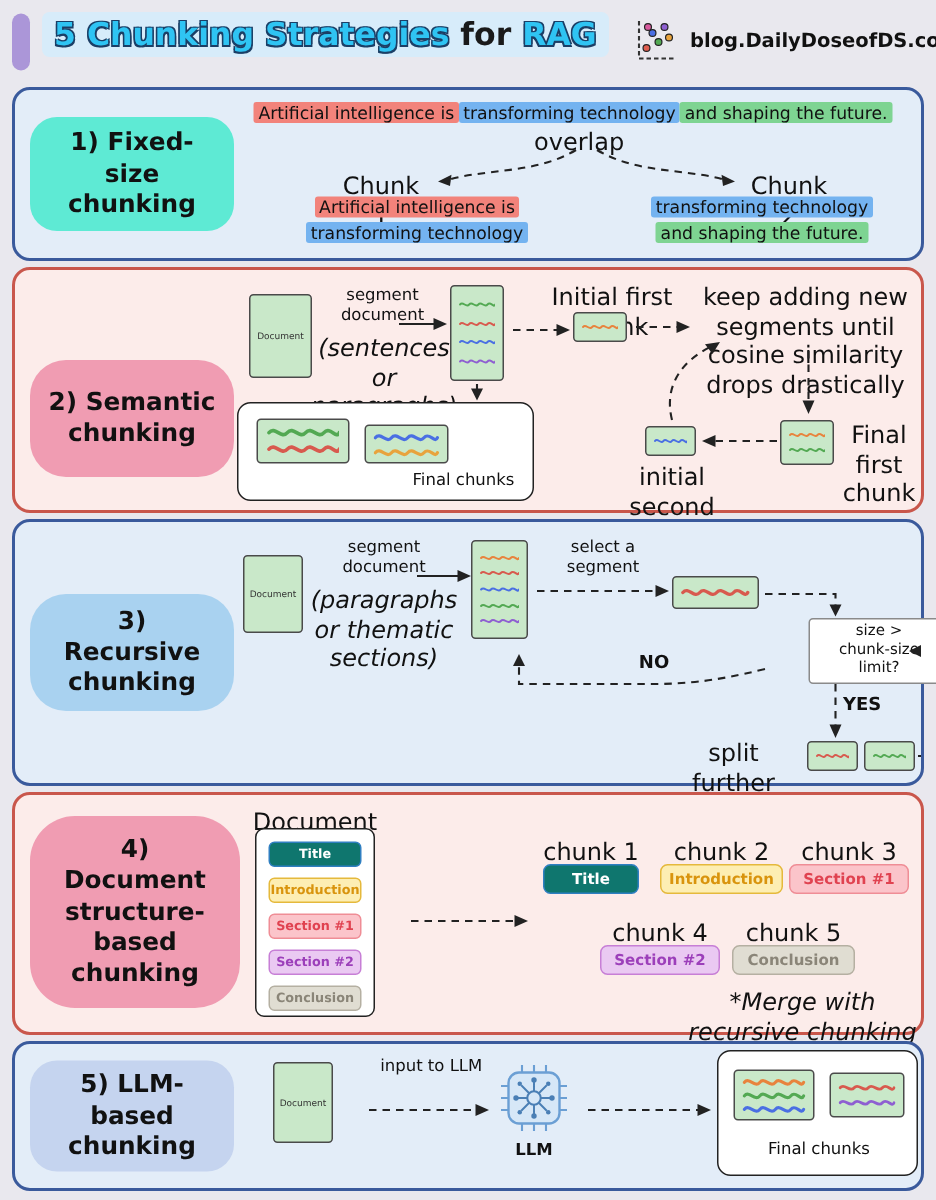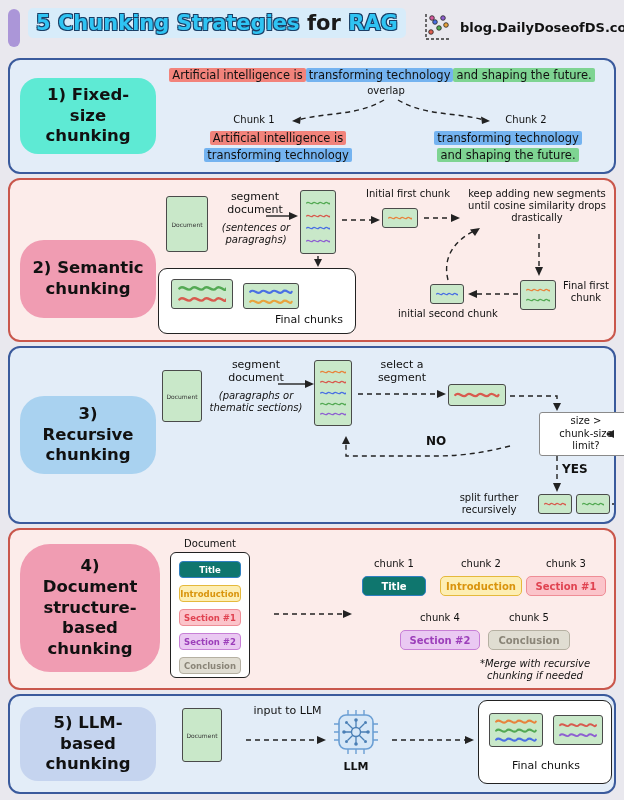--- a/index.html
+++ b/index.html
@@ -16,21 +16,21 @@
   .logo-text{font-size:13px;font-weight:bold;color:#111;}
 
   
   .panel{position:absolute;left:8px;width:604px;border-radius:12px;border:2px solid;}
   .panel.blue{background:#e3edf8;border-color:#3a5a9c;}
   .panel.pink{background:#fcecea;border-color:#c9574c;}
   .plabel{position:absolute;display:flex;align-items:center;justify-content:center;text-align:center;
           font-weight:bold;font-size:16.5px;line-height:1.25;color:#111;padding:0 12px;box-sizing:border-box;}
   .txt{position:absolute;font-size:11px;text-align:center;line-height:1.22;color:#111;}
   .it{font-style:italic;}
-  .sm{font-size:10px;text-align:center;}
+  .sm{font-size:16px;text-align:center;}
   .bold{font-weight:bold;}
 
   .doc{position:absolute;background:#c9e8c9;border:1.5px solid #4a4a4a;border-radius:3px;
        display:flex;align-items:center;justify-content:center;font-size:6px;color:#333;box-sizing:border-box;}
   .seg{position:absolute;background:#c9e8c9;border:1.5px solid #4a4a4a;border-radius:3px;
        display:flex;flex-direction:column;justify-content:space-evenly;align-items:stretch;
        padding:3px 4px;box-sizing:border-box;}
   .sq{flex:0 0 6px;width:94%;margin:0 auto;}
   .whitebox{position:absolute;background:#fff;border:1.6px solid #222;border-radius:9px;box-sizing:border-box;}
   .decision{position:absolute;background:#fff;border:1px solid #8a8a8a;border-radius:3px;font-size:10px;

